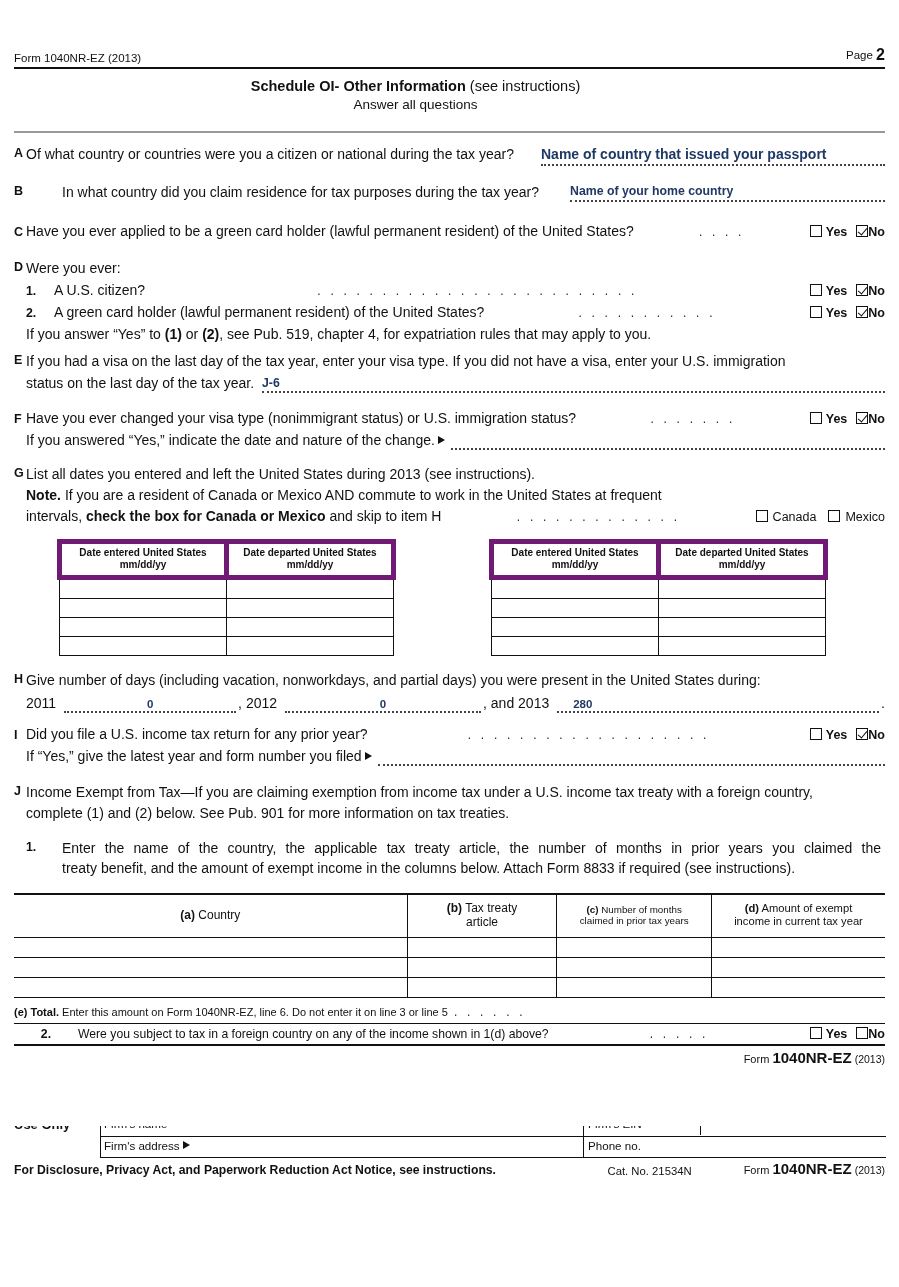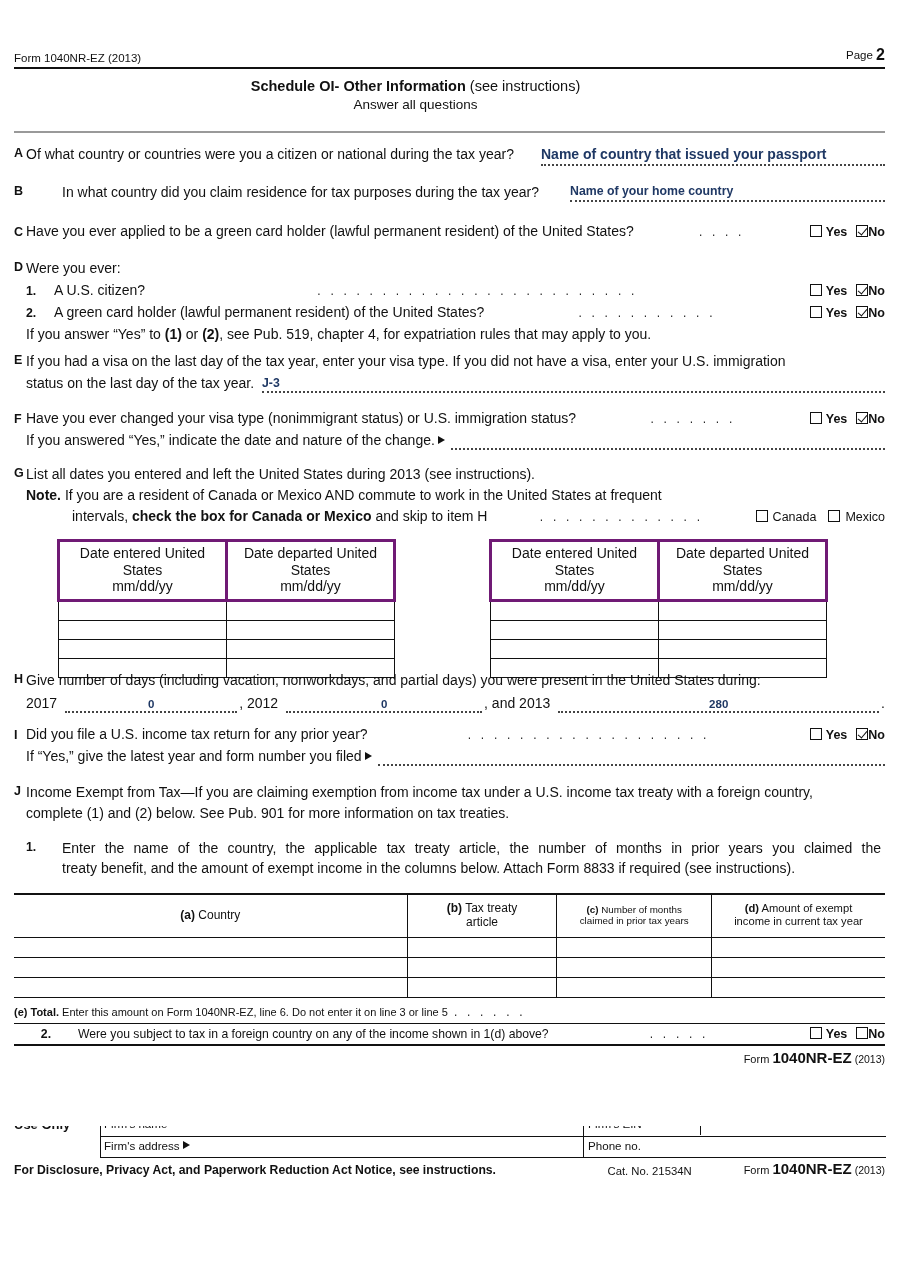--- a/index.html
+++ b/index.html
@@ -43,21 +43,21 @@
   .yn{white-space:nowrap;font-weight:bold;font-size:12.5px;}
   .yn .lab{margin:0 9px 0 4px;}
   .yn .lab2{margin-left:0;}
 
   
   .blk{position:absolute;}
 
   
   .dt{border:1.6px solid #111;border-collapse:collapse;width:339px;}
   .dt td{border:1px solid #111;height:18px;padding:0;}
-  .dt th{border:3px solid #701a75;font-size:14px;font-weight:normal;line-height:1.18;padding:3px 2px 4px;width:50%;}
+  .dt th{border:5px solid #701a75;font-size:10px;font-weight:bold;line-height:1.18;padding:3px 2px 4px;width:50%;}
 
   
   .tt{border-collapse:collapse;width:871px;}
   .tt th,.tt td{border:1px solid #111;padding:0;}
   .tt .hrow th{font-size:12px;font-weight:normal;line-height:1.2;padding:6px 3px 7px;text-align:center;vertical-align:middle;}
   .tt .hrow th b{font-weight:bold;}
   .tt .hrow th.small{font-size:9.8px;}
   .tt .drow td{height:19px;}
   .tt .c1{width:400px;}
   .tt .c2{width:147px;}
@@ -158,21 +158,21 @@
 
   <div class="blk" style="left:0;top:353px;width:899px;">
     <div class="row">
       <div class="ltr">E</div>
       <div class="body" style="margin-right:14px;">If you had a visa on the last day of the tax year, enter your visa type. If you did not have a visa, enter your U.S. immigration</div>
     </div>
     <div class="row" style="margin-top:4px;align-items:flex-end;">
       <div class="ltr"></div>
       <div class="body" style="flex:0 0 auto;">status on the last day of the tax year.</div>
       <div style="flex:1 1 auto;margin-right:14px;margin-left:8px;">
-        <div class="fill" style="font-size:12.3px;border-bottom:2px dotted #444;padding-bottom:1px;">J-3</div>
+        <div class="fill" style="font-size:12.3px;border-bottom:2px dotted #444;padding-bottom:1px;">J-6</div>
       </div>
     </div>
   </div>
 
   <div class="blk" style="left:0;top:410px;width:899px;">
     <div class="row" style="align-items:center;">
       <div class="ltr">F</div>
       <div class="body nowrap" style="flex:0 0 auto;">Have you ever changed your visa type (nonimmigrant status) or U.S. immigration status?</div>
       <div class="dots" style="flex:1 1 auto;text-align:center;">. . . . . . .</div>
       <div class="yn" style="margin-right:14px;">
@@ -190,21 +190,21 @@
 
   <div class="blk" style="left:0;top:466px;width:899px;">
     <div class="row">
       <div class="ltr">G</div>
       <div class="body">List all dates you entered and left the United States during 2013 (see instructions).</div>
     </div>
     <div class="row" style="margin-top:3px;">
       <div class="ltr"></div>
       <div class="body"><b>Note.</b><span> If you are a resident of Canada or Mexico AND commute to work in the United States at frequent</span></div>
     </div>
-    <div class="row" style="margin-top:3px;align-items:center;gap:46px;">
+    <div class="row" style="margin-top:3px;align-items:center;">
       <div class="ltr"></div>
       <div class="body nowrap" style="flex:0 0 auto;"><span>intervals, </span><b>check the box for Canada or Mexico</b><span> and skip to item H</span></div>
       <div class="dots" style="flex:1 1 auto;text-align:center;">. . . . . . . . . . . . .</div>
       <div style="margin-right:14px;font-size:12.5px;white-space:nowrap;">
         <span class="cb"></span><span style="margin:0 12px 0 5px;">Canada</span><span class="cb"></span><span style="margin-left:5px;">Mexico</span>
       </div>
     </div>
   </div>
 
   <table class="dt" style="position:absolute;left:57px;top:539px;">
@@ -269,31 +269,31 @@
   </tbody>
     </table>
 
   <div class="blk" style="left:0;top:672px;width:899px;">
     <div class="row">
       <div class="ltr">H</div>
       <div class="body">Give number of days (including vacation, nonworkdays, and partial days) you were present in the United States during:</div>
     </div>
     <div class="row" style="margin-top:5px;align-items:flex-end;">
       <div class="ltr"></div>
-      <div class="body" style="flex:0 0 auto;">2017</div>
+      <div class="body" style="flex:0 0 auto;">2011</div>
       <div style="flex:0 0 172px;position:relative;margin:0 2px 0 8px;border-bottom:2px dotted #444;height:15px;">
         <div class="fill" style="position:absolute;left:0;right:0;bottom:1px;text-align:center;font-size:11.5px;">0</div>
       </div>
       <div class="body" style="flex:0 0 auto;">, 2012</div>
       <div style="flex:0 0 196px;position:relative;margin:0 2px 0 8px;border-bottom:2px dotted #444;height:15px;">
         <div class="fill" style="position:absolute;left:0;right:0;bottom:1px;text-align:center;font-size:11.5px;">0</div>
       </div>
       <div class="body" style="flex:0 0 auto;">, and 2013</div>
       <div style="flex:1 1 auto;position:relative;margin:0 2px 0 8px;border-bottom:2px dotted #444;height:15px;">
-        <div class="fill" style="position:absolute;left:0;right:0;bottom:1px;text-align:center;font-size:11.5px;">280</div>
+        <div class="fill" style="position:absolute;left:16px;right:0;bottom:1px;font-size:11.5px;">280</div>
       </div>
       <div class="body" style="flex:0 0 auto;margin-right:14px;">.</div>
     </div>
   </div>
 
   <div class="blk" style="left:0;top:726px;width:899px;">
     <div class="row" style="align-items:center;">
       <div class="ltr">I</div>
       <div class="body nowrap" style="flex:0 0 auto;">Did you file a U.S. income tax return for any prior year?</div>
       <div class="dots" style="flex:1 1 auto;text-align:center;">. . . . . . . . . . . . . . . . . . .</div>

